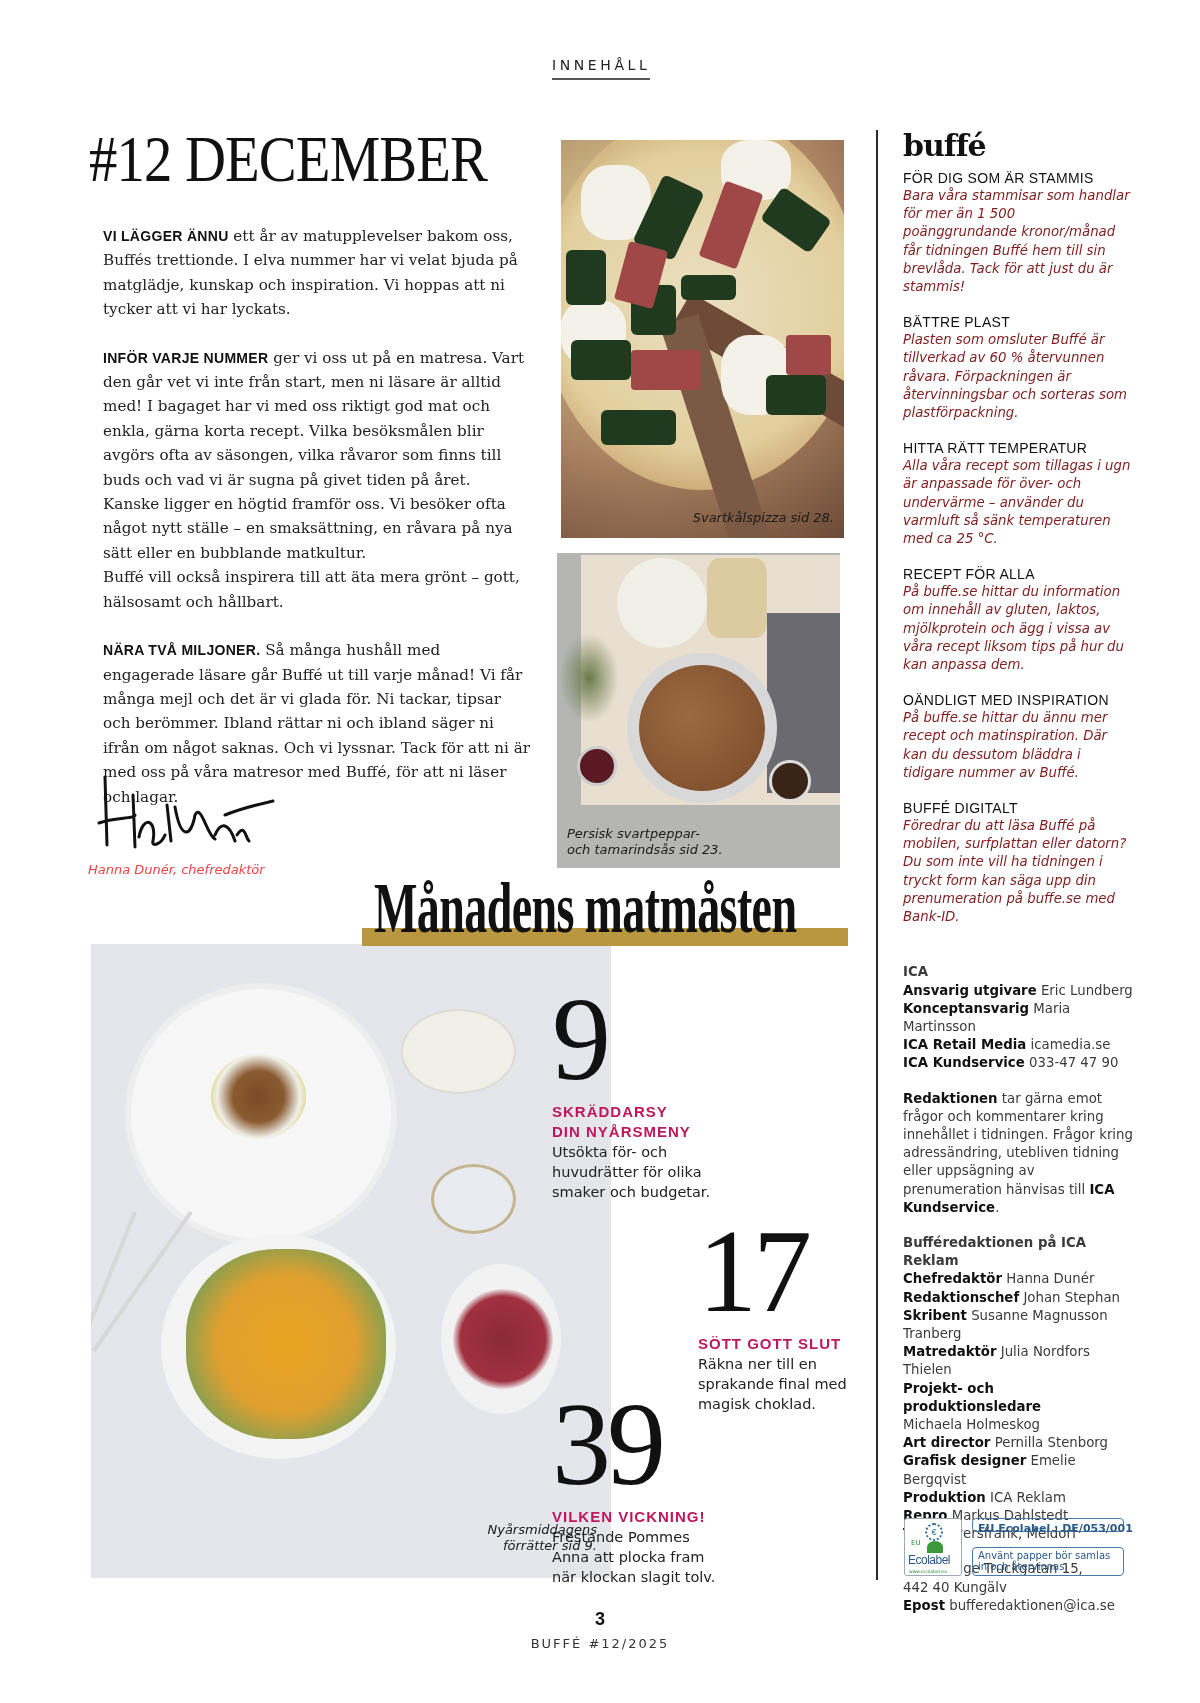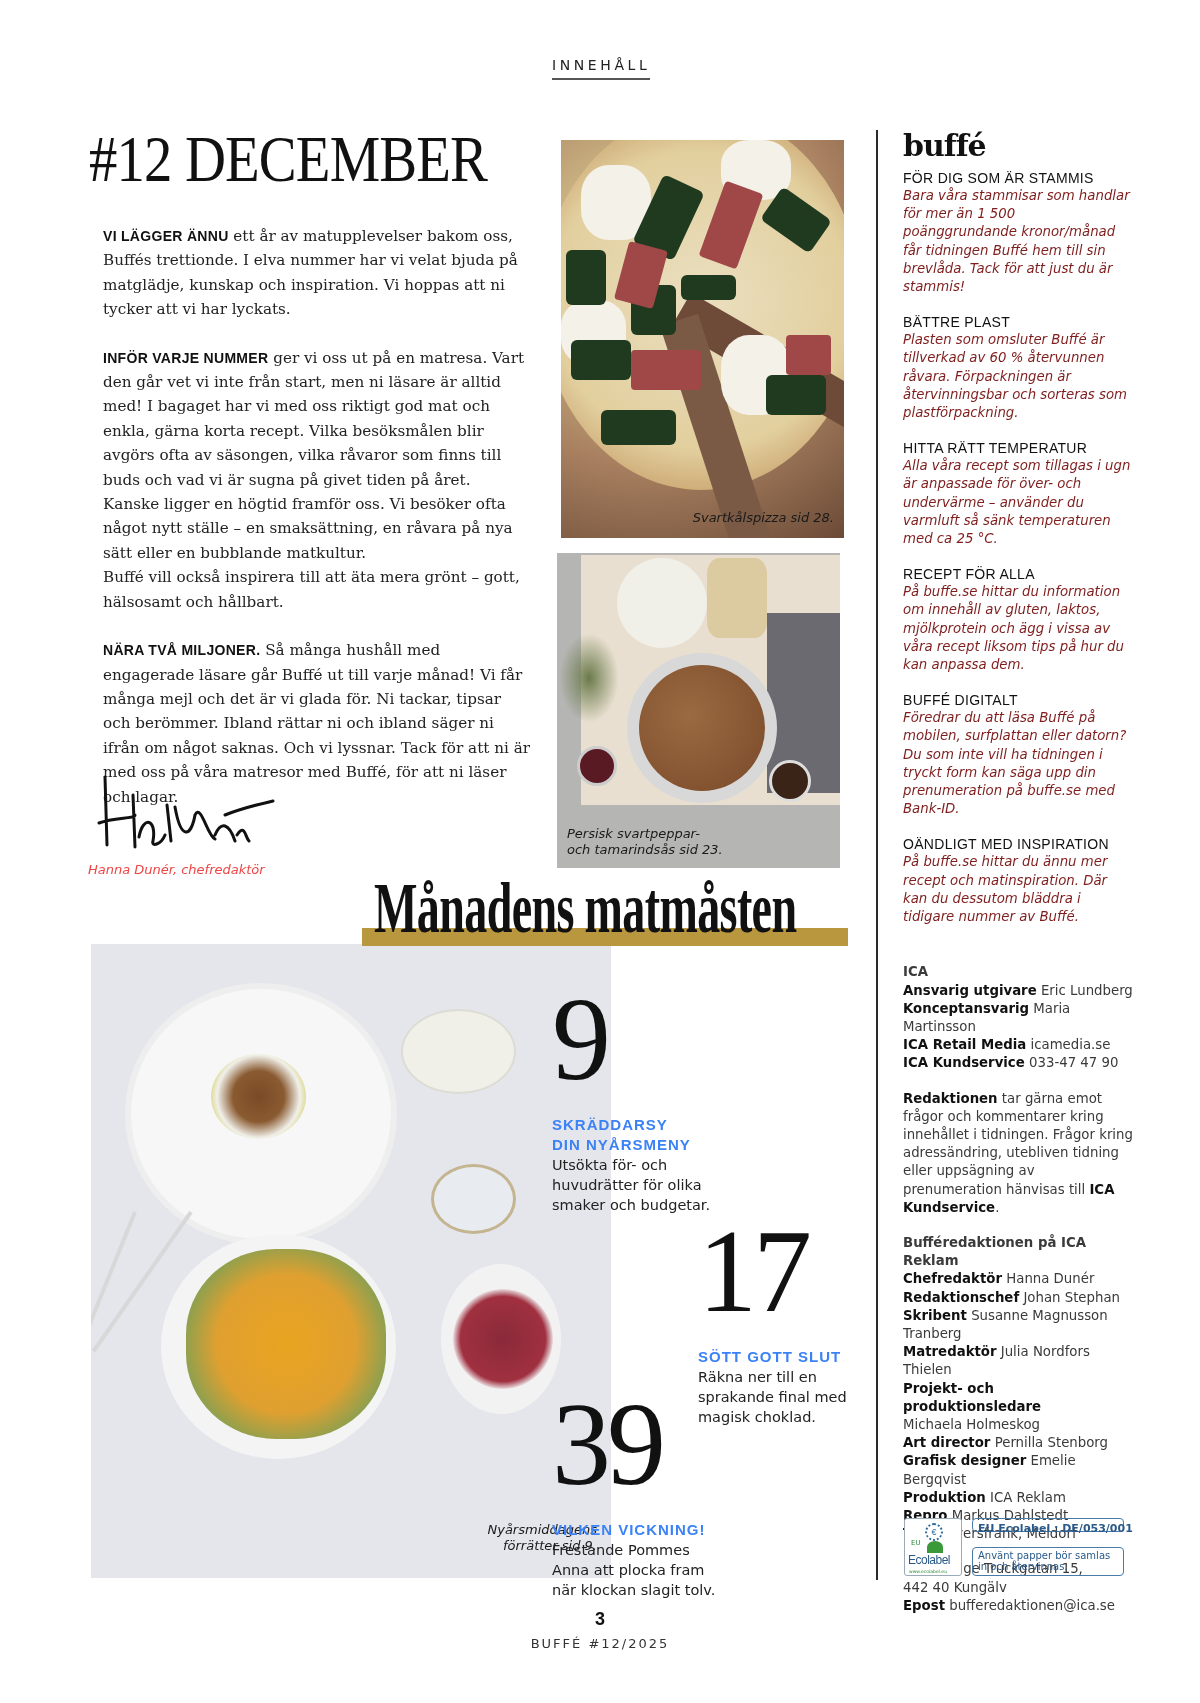--- a/index.html
+++ b/index.html
@@ -60,21 +60,21 @@
   .table-photo .plate3 { position: absolute; left: 350px; top: 320px; width: 120px; height: 150px; border-radius: 50%; background: #f2f2f2; }
   .table-photo .food3 { position: absolute; left: 362px; top: 345px; width: 100px; height: 100px; border-radius: 50%; background: radial-gradient(#8a2a3a, #a03040 60%, transparent 72%); }
   .table-photo .fork { position: absolute; width: 4px; height: 170px; background: #d8d8d8; transform-origin: top; }
 
   .feature-heading { position: absolute; left: 362px; top: 878px; width: 486px; height: 78px; }
   .feature-heading .bar { position: absolute; left: 0; top: 50px; width: 486px; height: 18px; background: #b8973f; }
   .feature-heading .text { position: absolute; left: 12px; top: -6px; font-family: "Liberation Serif", serif; font-weight: bold; font-size: 72px; line-height: 1; color: #111; white-space: nowrap; transform: scaleX(0.64); transform-origin: left top; letter-spacing: -1px; }
 
   .teaser { position: absolute; }
   .teaser .num { font-family: "Liberation Serif", serif; font-size: 118px; line-height: 0.85; color: #111; letter-spacing: -4px; }
-  .teaser .title { font-family: "Liberation Sans", sans-serif; font-weight: bold; font-size: 15px; letter-spacing: 1px; line-height: 20px; color: #3b82f6; margin-top: 25px; }
+  .teaser .title { font-family: "Liberation Sans", sans-serif; font-weight: bold; font-size: 15px; letter-spacing: 1px; line-height: 20px; color: #be185d; margin-top: 12px; }
   .teaser .desc { font-family: "DejaVu Sans", sans-serif; font-size: 14.5px; line-height: 20px; color: #222; }
 
   .vline { position: absolute; left: 876px; top: 130px; width: 2px; height: 1450px; background: #2a2a2a; }
 
   .sidebar { position: absolute; left: 903px; top: 131px; width: 230px; font-family: "DejaVu Sans", sans-serif; font-size: 13.3px; line-height: 18.2px; color: #333; }
   .sidebar .logo { font-family: "DejaVu Serif", serif; font-weight: bold; font-size: 30px; line-height: 1; color: #111; letter-spacing: -1px; margin-bottom: 8px; }
   .sidebar .block { margin-bottom: 17px; }
   .sidebar .block h3 { font-family: "Liberation Sans", sans-serif; font-size: 14px; font-weight: normal; color: #111; letter-spacing: 0.3px; line-height: 18px; }
   .sidebar .block p { color: #7f1d1d; font-style: italic; }
   .sidebar .gap { height: 20px; }
@@ -226,26 +226,26 @@
   </div>
   <div class="block">
     <h3>HITTA RÄTT TEMPERATUR</h3>
     <p>Alla våra recept som tillagas i ugn är anpassade för över- och undervärme – använder du varmluft så sänk temperaturen med ca 25 °C.</p>
   </div>
   <div class="block">
     <h3>RECEPT FÖR ALLA</h3>
     <p>På buffe.se hittar du information om innehåll av gluten, laktos, mjölkprotein och ägg i vissa av våra recept liksom tips på hur du kan anpassa dem.</p>
   </div>
   <div class="block">
+    <h3>OÄNDLIGT MED INSPIRATION</h3>
+    <p>På buffe.se hittar du ännu mer recept och matinspiration. Där kan du dessutom bläddra i tidigare nummer av Buffé.</p>
+  </div>
+  <div class="block">
     <h3>BUFFÉ DIGITALT</h3>
     <p>Föredrar du att läsa Buffé på mobilen, surfplattan eller datorn? Du som inte vill ha tidningen i tryckt form kan säga upp din prenumeration på buffe.se med Bank-ID.</p>
-  </div>
-  <div class="block">
-    <h3>OÄNDLIGT MED INSPIRATION</h3>
-    <p>På buffe.se hittar du ännu mer recept och matinspiration. Där kan du dessutom bläddra i tidigare nummer av Buffé.</p>
   </div>
 
   <div class="gap"></div>
 
   <div class="block cred">
     <div class="u">ICA</div>
     <div><b>Ansvarig utgivare</b> <span>Eric Lundberg</span></div>
     <div><b>Konceptansvarig</b> <span>Maria Martinsson</span></div>
     <div><b>ICA Retail Media</b> <span>icamedia.se</span></div>
     <div><b>ICA Kundservice</b> <span>033-47 47 90</span></div>

